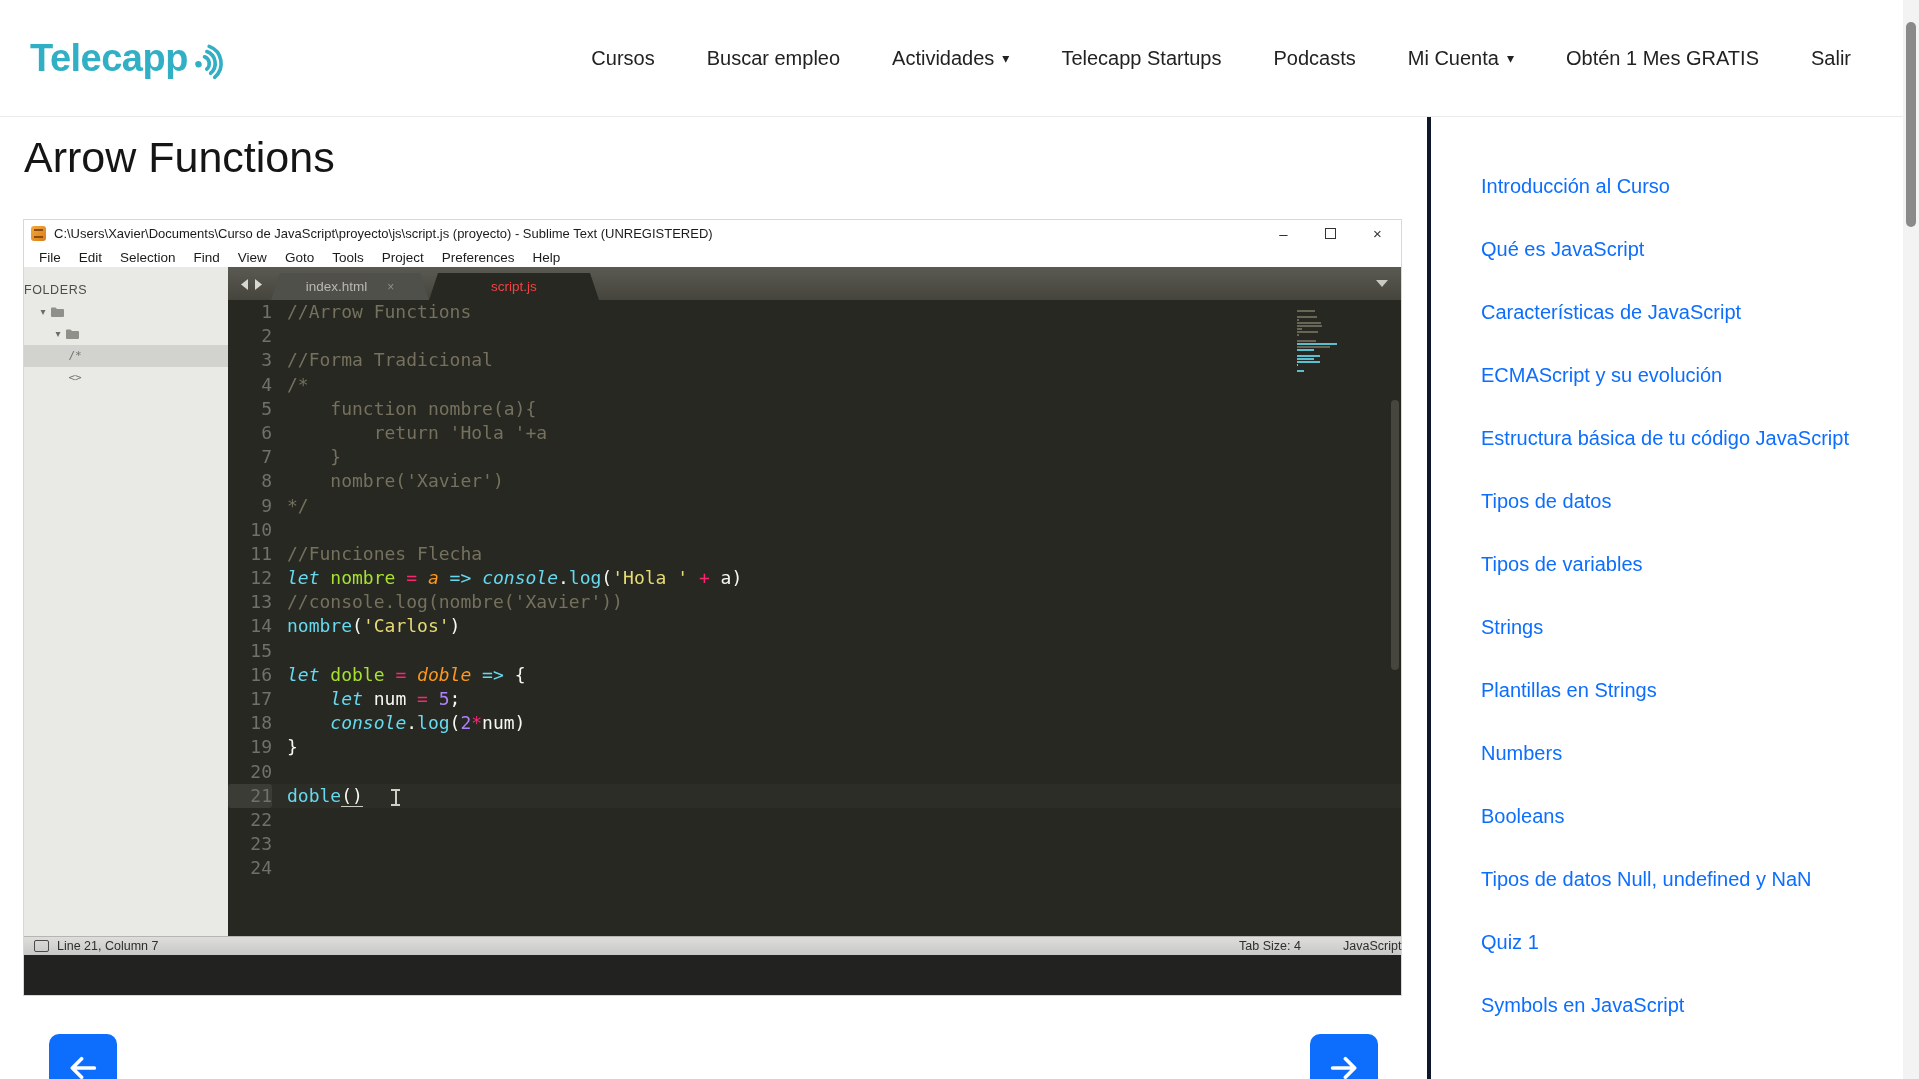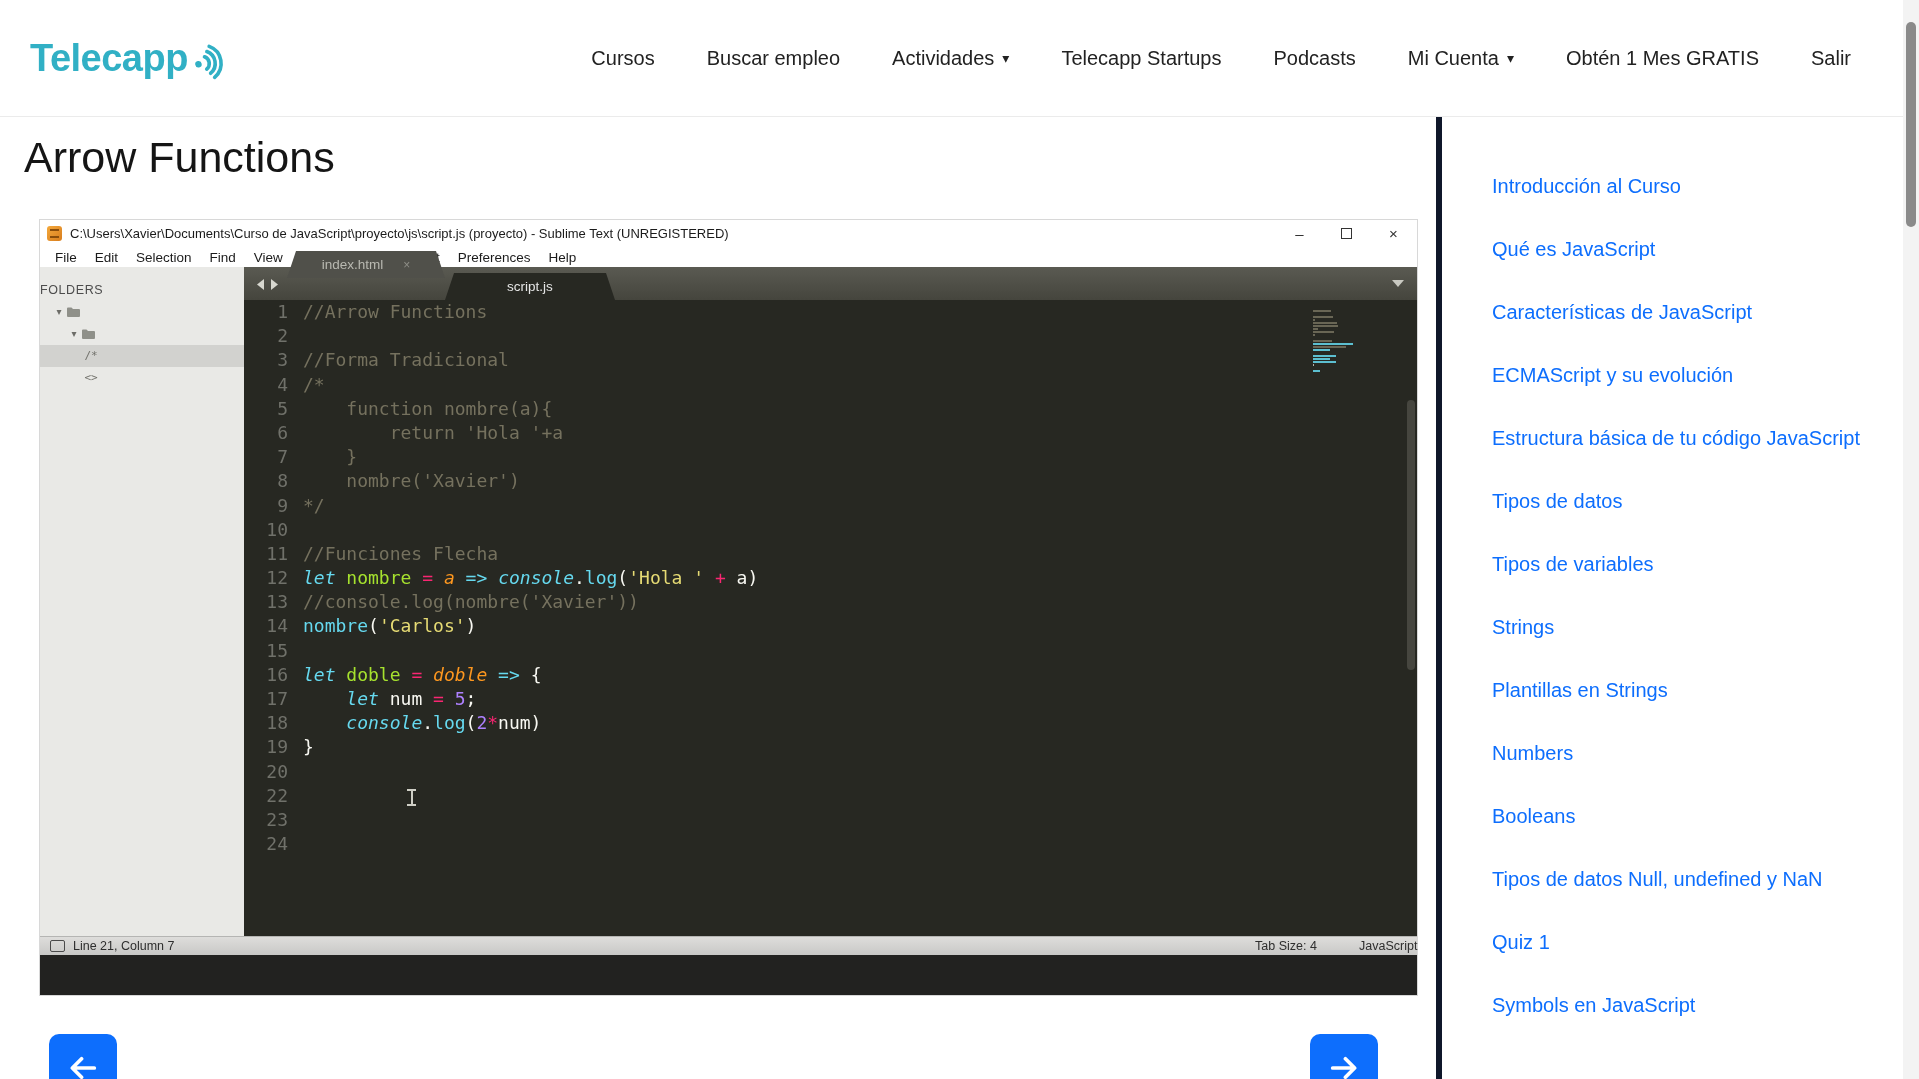--- a/index.html
+++ b/index.html
@@ -13,21 +13,21 @@
   .logo{display:flex;align-items:center;gap:3px;cursor:pointer;}
   .logo-text{color:#31b0c5;font-size:38px;font-weight:600;letter-spacing:-0.5px;}
   .nav-items{display:flex;align-items:center;gap:52px;font-size:20px;color:#222;}
   .nav-item{cursor:pointer;white-space:nowrap;}
   .nav-item .caret{font-size:14px;color:#222;margin-left:8px;vertical-align:2px;}
 
   
   .page-title{position:absolute;left:24px;top:133px;font-size:43px;font-weight:400;color:#151515;}
 
   
-  .editor{position:absolute;left:40px;top:220px;width:1377px;height:775px;
+  .editor{position:absolute;left:24px;top:220px;width:1377px;height:775px;
           box-shadow:0 0 0 1px #d8d8d8;background:#272822;}
   .ed-title{position:absolute;top:0;left:0;right:0;height:27px;background:#fff;
             display:flex;align-items:center;padding-left:7px;box-sizing:border-box;}
   .ed-title .ticon{width:15px;height:15px;border-radius:3px;margin-right:8px;
                    background:linear-gradient(135deg,#f4a93c,#d87d1d);position:relative;}
   .ed-title .ticon:before{content:"";position:absolute;left:3px;top:3px;right:3px;height:2px;background:#8a4d0b;}
   .ed-title .ticon:after{content:"";position:absolute;left:3px;bottom:3px;right:3px;height:2px;background:#8a4d0b;}
   .ed-title .ttext{font-size:13px;color:#1b1b1b;}
   .win-btns{margin-left:auto;display:flex;height:100%;}
   .win-btn{width:47px;height:100%;display:flex;align-items:center;justify-content:center;
@@ -47,21 +47,21 @@
   .tree-gicon{font-family:"DejaVu Sans Mono",monospace;font-size:11px;color:#72726c;width:18px;text-align:center;margin-right:4px;}
 
   .ed-col{flex:1;position:relative;background:#272822;}
   .tabbar{position:absolute;top:0;left:0;right:0;height:33px;
           background:linear-gradient(#5a5a52,#45453d);display:flex;align-items:flex-end;padding-left:10px;box-sizing:border-box;}
   .tab-navarrows{margin:0 8px 10px 2px;display:flex;gap:5px;}
   .tab{height:27px;display:flex;align-items:center;justify-content:center;font-size:13.5px;
        clip-path:polygon(0 100%,9px 0,calc(100% - 9px) 0,100% 100%);padding:0 14px;box-sizing:border-box;}
   .tab.inactive{background:#50504a;color:#b9b9b1;width:158px;gap:20px;}
   .tab.inactive .tab-close{color:#8f8f88;font-size:12px;}
-  .tab.active{background:#272822;color:#e5e5e5;width:170px;margin-top:22px;}
+  .tab.active{background:#272822;color:#ef4444;width:170px;}
   .tab-dd{position:absolute;right:13px;top:13px;width:0;height:0;
           border-left:6px solid transparent;border-right:6px solid transparent;border-top:7px solid #c9c9c1;}
 
   .code{position:absolute;top:33px;left:0;right:0;bottom:19px;overflow:hidden;
         font-family:"DejaVu Sans Mono",monospace;font-size:18px;}
   .crow{height:24.2px;line-height:24.2px;white-space:pre;}
   .crow .ln{display:inline-block;width:44px;text-align:right;margin-right:15px;color:#70716a;}
   .crow.cur{background:#2c2d26;}
   .crow.cur .ln{background:#3b3c35;border-radius:3px;}
   .tk-com{color:#75715e;} .tk-kw{color:#66d9ef;font-style:italic;} .tk-fnc{color:#66d9ef;}
@@ -80,21 +80,21 @@
 
   .ed-status{position:absolute;top:716px;left:0;right:0;height:19px;
              background:linear-gradient(#dedddb,#c8c8c6);border-top:1px solid #b5b5b3;box-sizing:border-box;
              font-size:12.5px;color:#2e2e2e;display:flex;align-items:center;}
   .st-icon{width:13px;height:10px;border:1.5px solid #4a4a4a;border-radius:2px;margin:0 8px 0 10px;}
   .st-right{position:absolute;left:1215px;} .st-lang{position:absolute;left:1319px;}
   .ed-strip{position:absolute;top:735px;left:0;right:0;height:40px;background:#222220;}
 
   
   .course-nav{position:absolute;left:1427px;top:117px;width:476px;height:962px;
-              border-left:6px solid #0f172a;box-sizing:border-box;padding:50px 30px 0 50px;overflow:hidden;margin-left:9px;}
+              border-left:4px solid #0f172a;box-sizing:border-box;padding:50px 30px 0 50px;overflow:hidden;}
   .course-link{display:block;color:#0d6efd;font-size:20px;line-height:38px;margin-bottom:25px;
                text-decoration:none;cursor:pointer;}
 
   
   .nav-btn{position:absolute;top:1034px;width:68px;height:68px;border-radius:10px;background:#0d6efd;
            display:flex;align-items:center;justify-content:center;cursor:pointer;border:none;}
   .nav-btn.prev{left:49px;} .nav-btn.next{left:1310px;}
 
   
   .page-scrollbar{position:absolute;right:0;top:0;width:16px;height:1079px;background:#f3f3f3;}
@@ -222,20 +222,21 @@
             <div class="crow"><span class="ln">11</span><span class="ct"><span class="tk-com">//Funciones Flecha</span></span></div>
             <div class="crow"><span class="ln">12</span><span class="ct"><span class="tk-kw">let</span><span class="tk-p"> </span><span class="tk-fn">nombre</span><span class="tk-p"> </span><span class="tk-op">=</span><span class="tk-p"> </span><span class="tk-par">a</span><span class="tk-p"> </span><span class="tk-kw">=&gt;</span><span class="tk-p"> </span><span class="tk-kw">console</span><span class="tk-p">.</span><span class="tk-fnc">log</span><span class="tk-p">(</span><span class="tk-str">'Hola '</span><span class="tk-p"> </span><span class="tk-op">+</span><span class="tk-p"> a)</span></span></div>
             <div class="crow"><span class="ln">13</span><span class="ct"><span class="tk-com">//console.log(nombre('Xavier'))</span></span></div>
             <div class="crow"><span class="ln">14</span><span class="ct"><span class="tk-fnc">nombre</span><span class="tk-p">(</span><span class="tk-str">'Carlos'</span><span class="tk-p">)</span></span></div>
             <div class="crow"><span class="ln">15</span><span class="ct"></span></div>
             <div class="crow"><span class="ln">16</span><span class="ct"><span class="tk-kw">let</span><span class="tk-p"> </span><span class="tk-fn">doble</span><span class="tk-p"> </span><span class="tk-op">=</span><span class="tk-p"> </span><span class="tk-par">doble</span><span class="tk-p"> </span><span class="tk-kw">=&gt;</span><span class="tk-p"> {</span></span></div>
             <div class="crow"><span class="ln">17</span><span class="ct"><span class="tk-p">    </span><span class="tk-kw">let</span><span class="tk-p"> num </span><span class="tk-op">=</span><span class="tk-p"> </span><span class="tk-num">5</span><span class="tk-p">;</span></span></div>
             <div class="crow"><span class="ln">18</span><span class="ct"><span class="tk-p">    </span><span class="tk-kw">console</span><span class="tk-p">.</span><span class="tk-fnc">log</span><span class="tk-p">(</span><span class="tk-num">2</span><span class="tk-op">*</span><span class="tk-p">num)</span></span></div>
             <div class="crow"><span class="ln">19</span><span class="ct"><span class="tk-p">}</span></span></div>
             <div class="crow"><span class="ln">20</span><span class="ct"></span></div>
+            <div class="crow cur"><span class="ln">21</span><span class="ct"><span class="tk-fnc">doble</span><span class="tk-u">()</span></span></div>
             <div class="crow"><span class="ln">22</span><span class="ct"></span></div>
             <div class="crow"><span class="ln">23</span><span class="ct"></span></div>
             <div class="crow"><span class="ln">24</span><span class="ct"></span></div>
           </div>
         <div class="ibeam">
             <span></span>
           </div>
         <div class="minimap" id="minimap">
             <div style="width: 17.85px; background: rgb(117, 113, 94);"></div>
             <div style="width: 0px; background: transparent;"></div>

